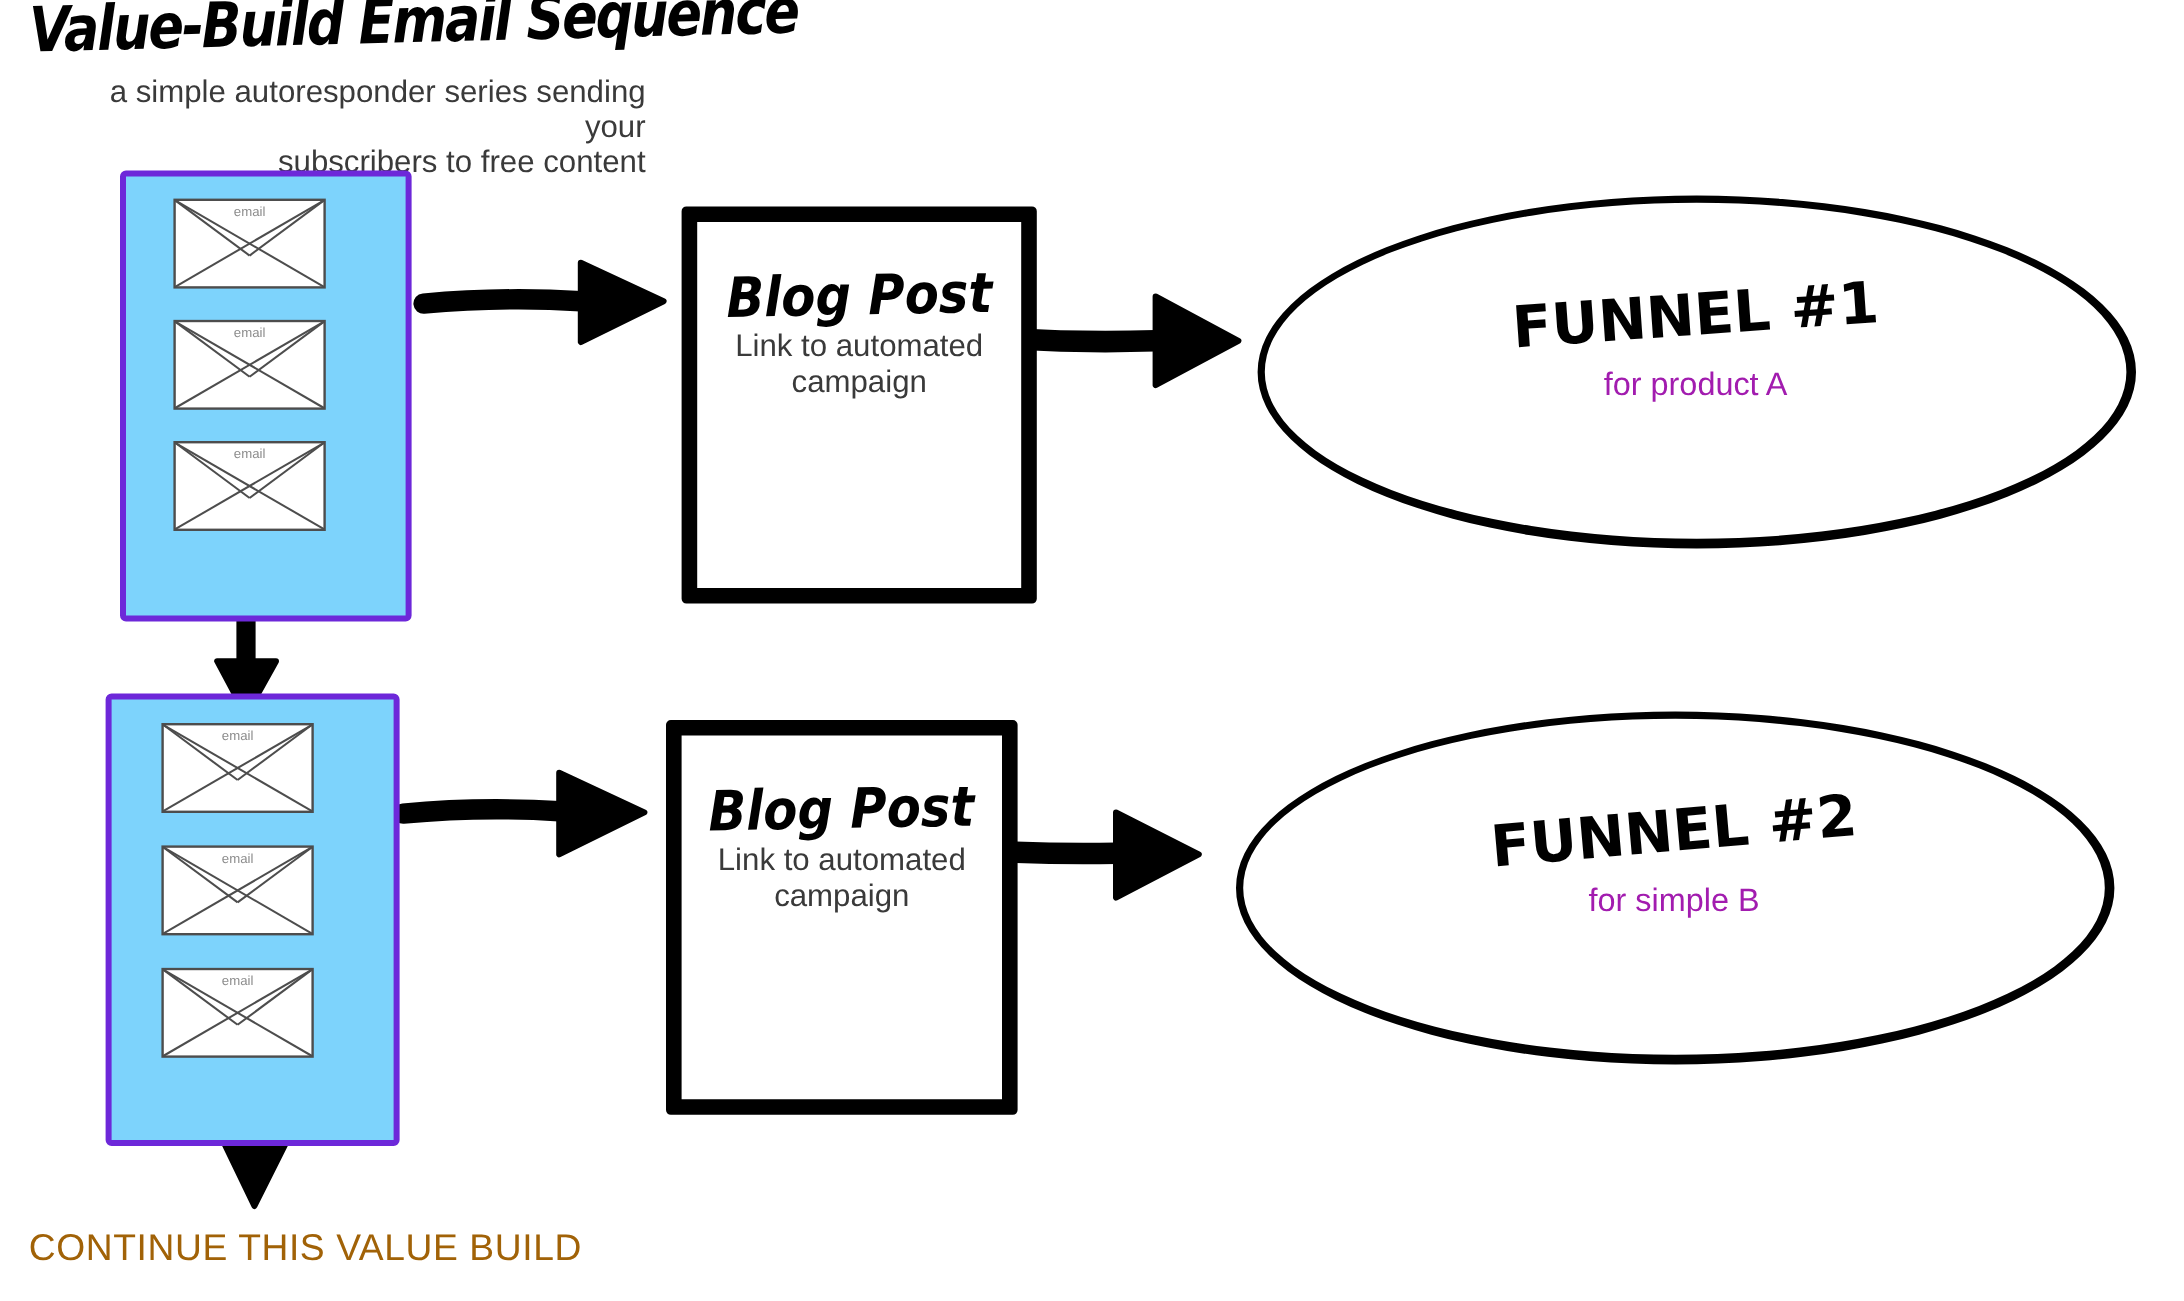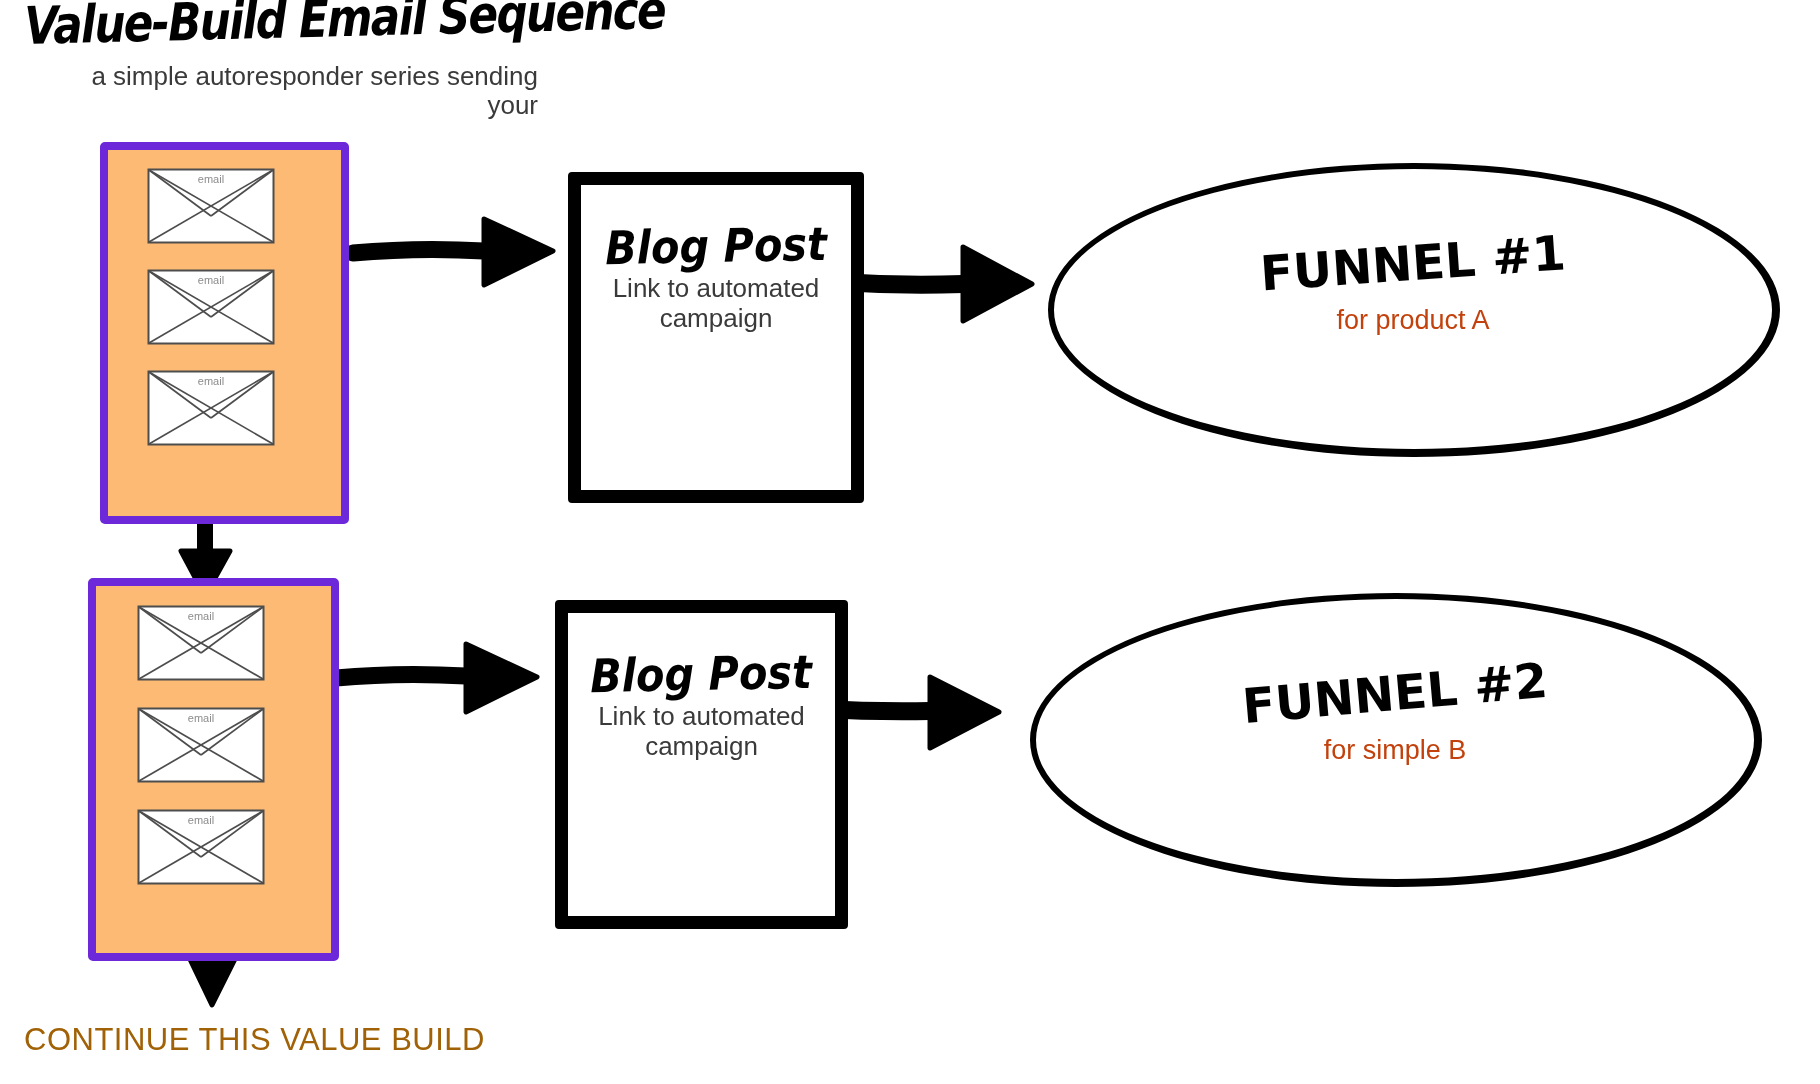--- a/index.html
+++ b/index.html
@@ -15,21 +15,21 @@
   .page-title{
     position:absolute;left:24px;top:-4px;font-size:52px;letter-spacing:-2px;
     transform:scaleX(.84) rotate(-1.2deg);transform-origin:left top;font-style:italic;
   }
   .page-subtitle{
     position:absolute;left:38px;top:62px;width:500px;text-align:right;
     font-size:26px;line-height:29px;color:#3a3a3a;
   }
   
   .email-box{
-    position:absolute;background:#fdba74;border:8px solid #6d28d9;border-radius:5px;
+    position:absolute;background:#7dd3fc;border:5px solid #6d28d9;border-radius:5px;
   }
   .email-box-1{left:100px;top:142px;width:233px;height:366px;}
   .email-box-2{left:88px;top:578px;width:235px;height:367px;}
   .env{position:absolute;width:128px;height:76px;}
   .env rect{fill:#fff;stroke:#4d4d4d;stroke-width:2;}
   .env line{stroke:#4d4d4d;stroke-width:1.7;}
   .env text{fill:#8c8c8c;font-size:11px;text-anchor:middle;font-family:"Liberation Sans",sans-serif;}
   .env.e1{left:39px;top:18px;}
   .env.e2{left:39px;top:119px;}
   .env.e3{left:39px;top:220px;}
@@ -54,21 +54,21 @@
   .funnel{
     position:absolute;background:#fff;border:6px solid #000;border-radius:50%;
     display:flex;flex-direction:column;align-items:center;justify-content:center;
     text-align:center;padding-bottom:48px;box-sizing:border-box;
     border-right-width:8px;border-bottom-width:8px;
   }
   .funnel-1{left:1048px;top:163px;width:732px;height:294px;}
   .funnel-2{left:1030px;top:593px;width:732px;height:294px;}
   .funnel-title{font-size:48px;transform:rotate(-4deg);}
   .funnel-2 .funnel-title{transform:rotate(-5deg);}
-  .funnel-sub{margin-top:14px;font-size:27px;color:#c2410c;}
+  .funnel-sub{margin-top:14px;font-size:27px;color:#a21caf;}
   
   .footer-note{
     position:absolute;left:24px;top:1022px;font-size:31px;letter-spacing:.5px;color:#a16207;
     white-space:nowrap;
   }
   
   .arrows{position:absolute;left:0;top:0;width:1820px;height:1084px;pointer-events:none;}
   .arrows path{stroke:#000;fill:none;stroke-linecap:round;}
   .arrows polygon{fill:#000;stroke:#000;stroke-width:5;stroke-linejoin:round;}
 </style>
@@ -100,20 +100,21 @@
     </g>
     <g>
       <path d="M212 908 L212 953" stroke-width="16"></path>
       <polygon points="187,953 238,953 212,1005"></polygon>
     </g>
   </svg>
 
   <div class="page-title marker">Value-Build Email Sequence</div>
   <div class="page-subtitle">
     <div>a simple autoresponder series sending your</div>
+    <div>subscribers to free content</div>
   </div>
 
   <div class="email-box email-box-1">
     <svg class="env e1" viewBox="0 0 128 76">
       <rect x="1.5" y="1.5" width="125" height="73"></rect>
       <line x1="2" y1="2" x2="126" y2="74"></line>
         <line x1="126" y1="2" x2="2" y2="74"></line>
       <line x1="2" y1="2" x2="64" y2="48"></line>
         <line x1="126" y1="2" x2="64" y2="48"></line>
       <text x="64" y="15">email</text>

